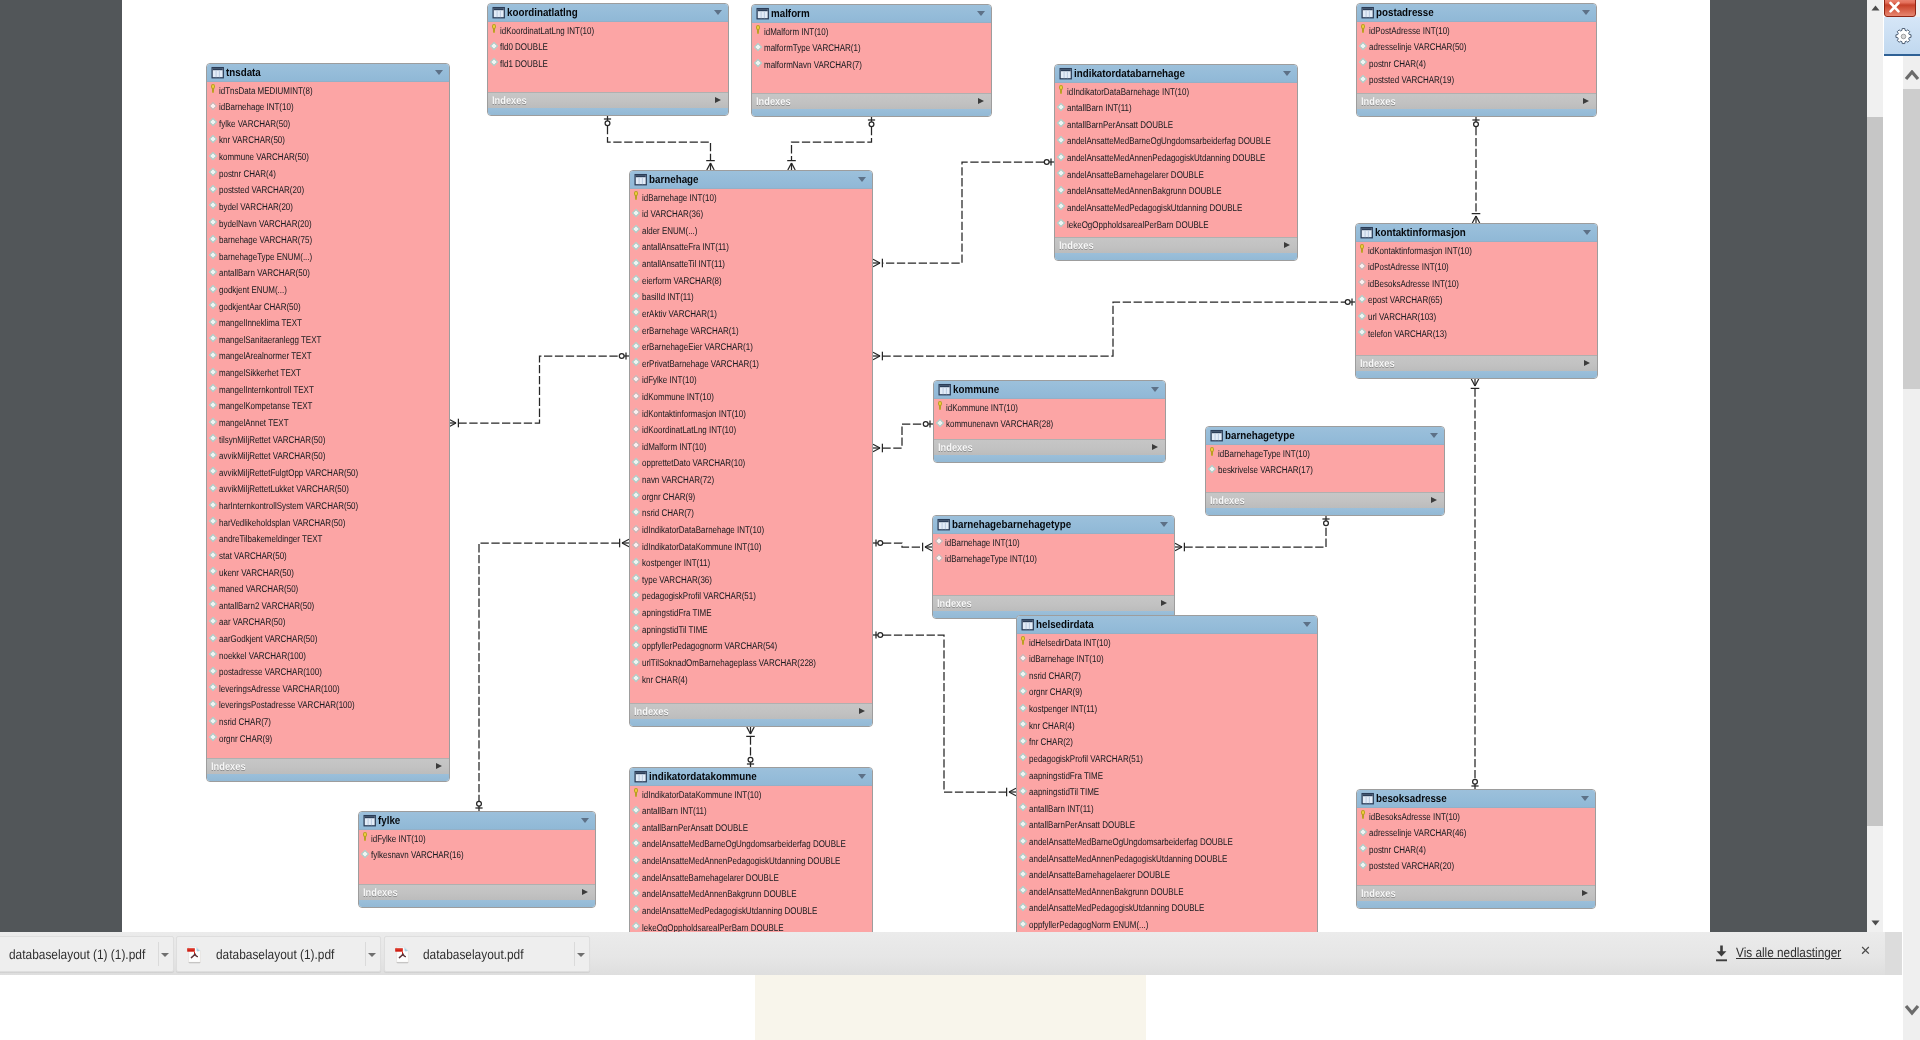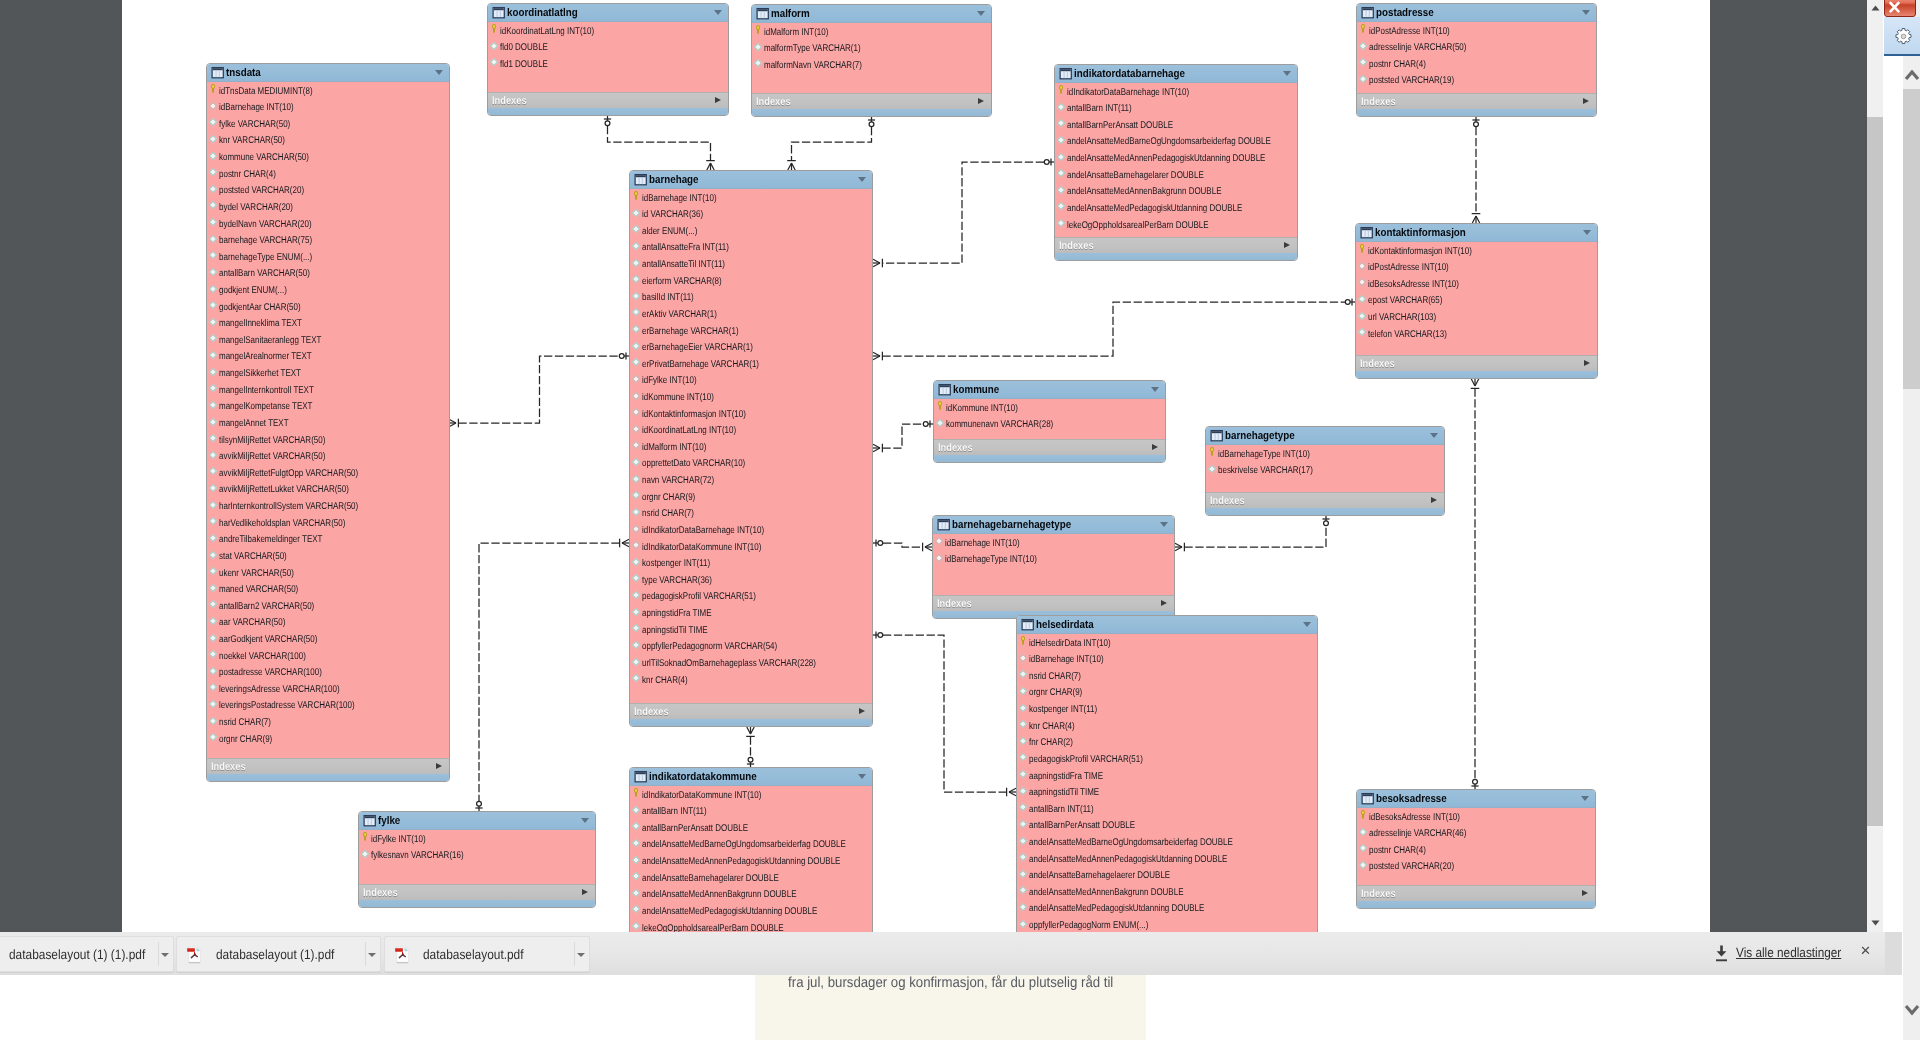--- a/index.html
+++ b/index.html
@@ -98,21 +98,20 @@
   #dlicon{position:absolute;left:1714px;top:13px;}
 
 </style>
 </head>
 <body>
 
 <div id="root">
 <div id="bgwin">
   <div id="bgtop"></div>
   <div id="bgcard">
-    <p><span>fra jul, bursdager og konfirmasjon, får du plutselig råd til</span></p>
   </div>
   <div id="bgsb">
     <svg width="16" height="12" viewBox="0 0 16 12" style="position:absolute;left:1px;top:70px;">
           <path d="M2,9 L8,2 L14,9" fill="none" stroke="#6b6b6b" stroke-width="3.2"></path>
         </svg>
     <div class="thumb"></div>
     <svg width="16" height="12" viewBox="0 0 16 12" style="position:absolute;left:1px;top:1004px;">
           <path d="M2,2 L8,9 L14,2" fill="none" stroke="#6b6b6b" stroke-width="3.2"></path>
         </svg>
   </div>

